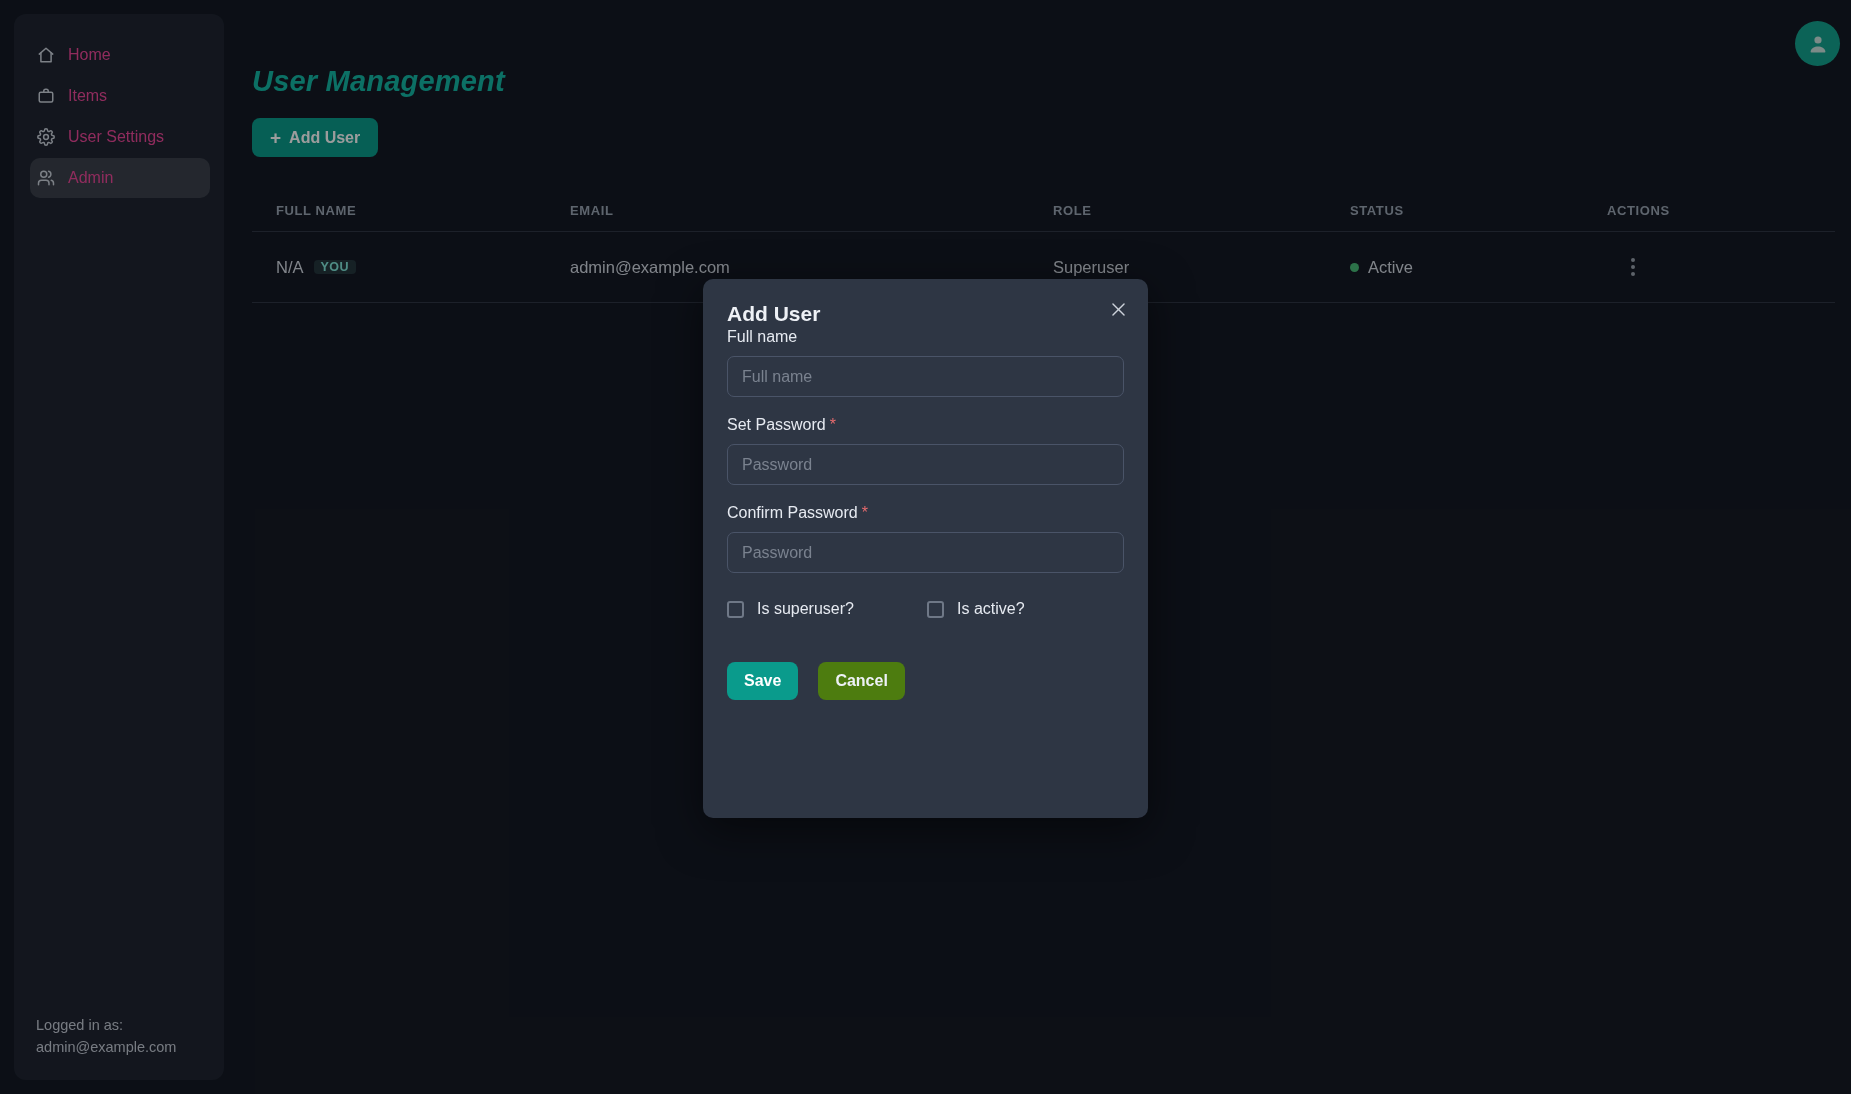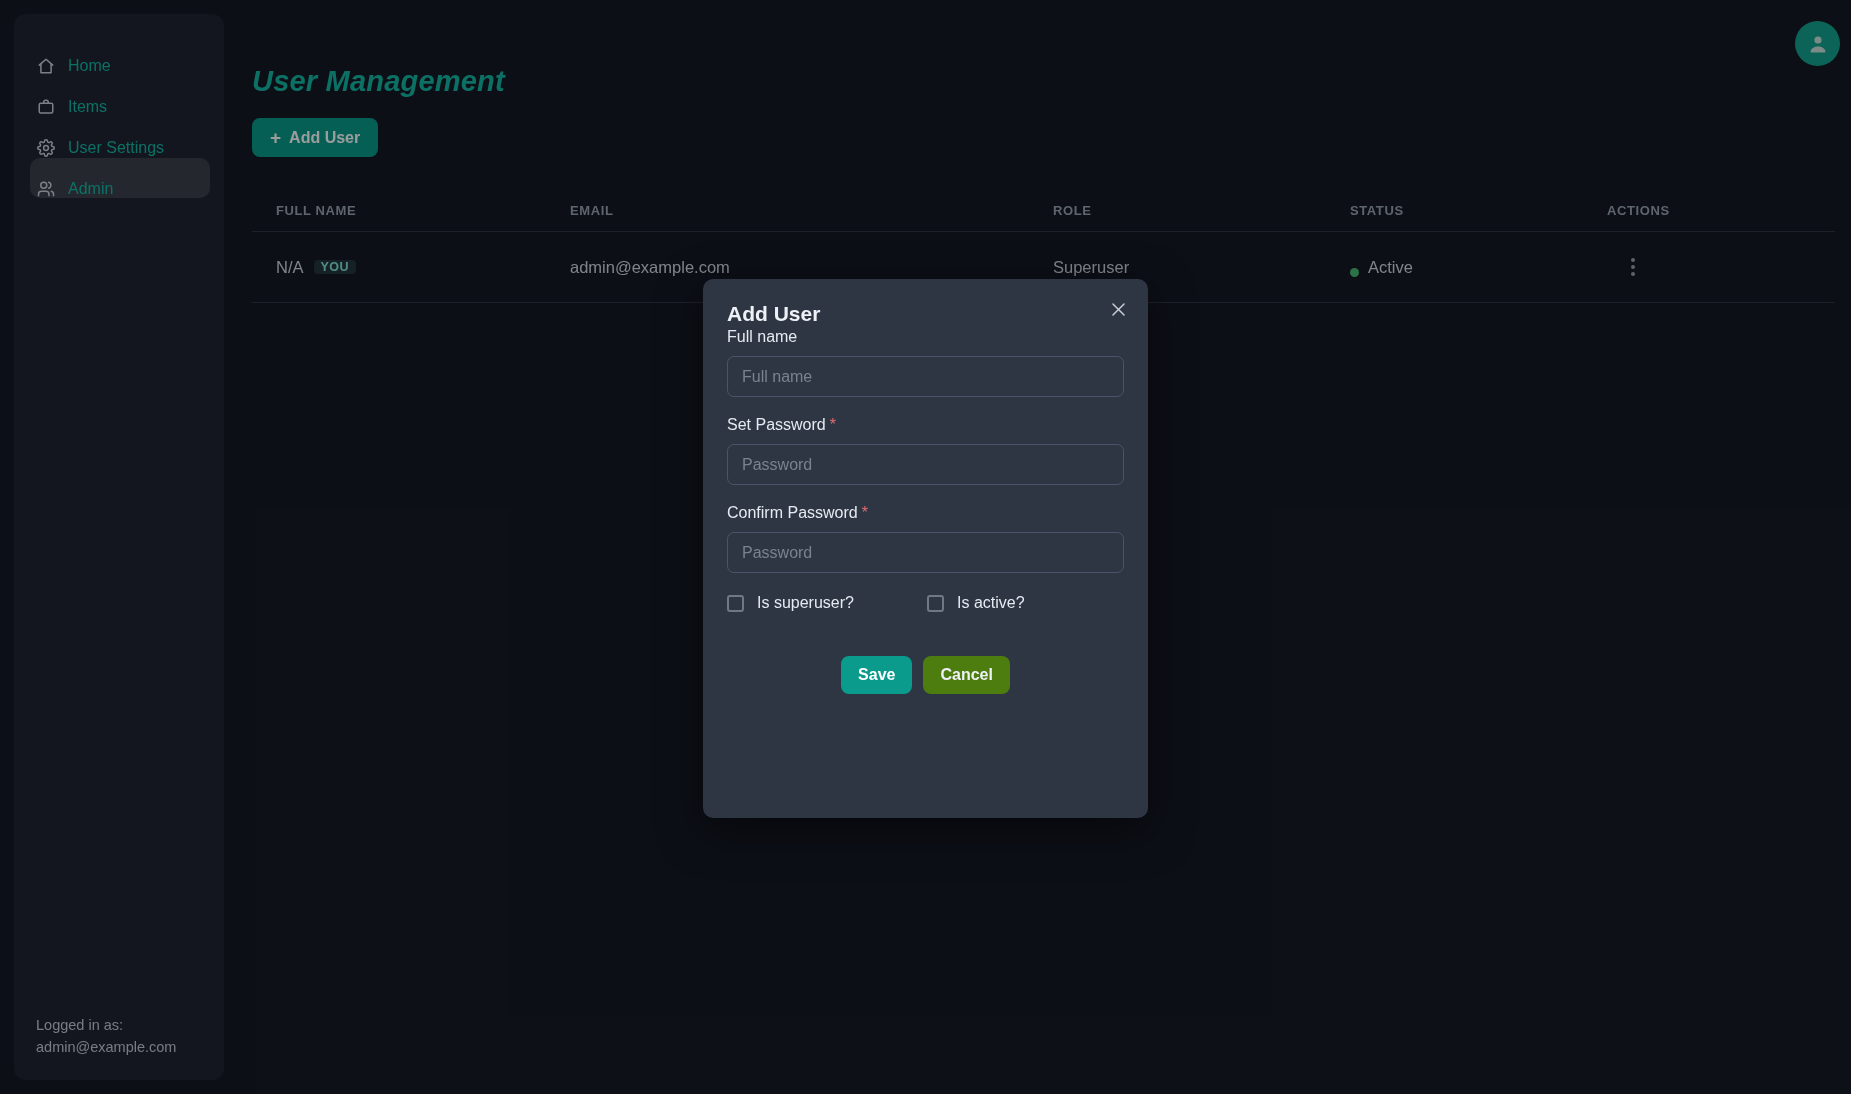--- a/index.html
+++ b/index.html
@@ -26,23 +26,23 @@
   .logo-circle {
     width:31px; height:31px; border-radius:50%;
     background:#12977f; display:flex; align-items:center; justify-content:center;
     flex:0 0 auto;
   }
   .logo-circle svg { width:19px; height:19px; }
   .logo-text { color:#1bc0a5; font-size:27px; font-weight:600; letter-spacing:0.2px; }
 
   .nav { margin-top:21px; }
   .nav-item {
-    display:flex; align-items:flex-end; gap:13px;
+    display:flex; align-items:center; gap:13px;
     height:40px; margin:0 14px 1px 16px; padding-left:7px;
-    border-radius:10px; color:#14b8a6; font-size:16px;
+    border-radius:10px; color:#ec4899; font-size:16px;
     cursor:pointer;
   }
   .nav-item .icon { width:18px; height:18px; flex:0 0 auto; color:#cbd2dc; display:flex; }
   .nav-item .icon svg { width:18px; height:18px; }
   .nav-item.active { background:rgba(255,255,255,0.13); }
 
   .sidebar-footer {
     position:absolute; left:22px; bottom:22px;
     font-size:14.5px; line-height:22px; color:#c3c9d4;
   }
@@ -85,21 +85,21 @@
     color:#9aa5b4; text-transform:uppercase;
   }
   .t-body { height:71px; font-size:16.5px; color:#d2d8e2; }
   .cell-name { display:flex; align-items:center; gap:10px; }
   .you-badge {
     display:inline-block; padding:0 7px;
     background:rgba(129,230,217,0.14); color:#81e6d9;
     font-size:12.5px; font-weight:700; letter-spacing:0.4px;
     border-radius:4px; text-transform:uppercase;
   }
-  .cell-status { display:flex; align-items:flex-end; gap:9px; }
+  .cell-status { display:flex; align-items:center; gap:9px; }
   .status-dot { width:9px; height:9px; border-radius:50%; background:#48bb78; }
   .kebab {
     display:flex; flex-direction:column; gap:3px;
     width:24px; padding:4px 0; margin-left:14px;
     background:none; border:none; cursor:pointer; align-items:center;
   }
   .kebab i { width:4px; height:4px; border-radius:50%; background:#98a0ad; }
 
   
   .overlay {
@@ -129,31 +129,31 @@
   .field:first-of-type .field-label { margin-top:22px; }
   .req { color:#e76b6e; margin-left:4px; }
   .field input {
     width:100%; height:41px; margin-bottom:18px;
     background:transparent; border:1px solid #4a5468; border-radius:7px;
     padding:0 14px; font-size:16px; color:#e6eaf1;
     font-family:"Liberation Sans", sans-serif; outline:none;
   }
   .field input::placeholder { color:#7a828f; }
 
-  .checkbox-row { display:flex; margin-top:2px; height:20px; }
+  .checkbox-row { display:flex; margin-top:8px; height:20px; }
   .checkbox-group { display:flex; align-items:center; gap:13px; cursor:pointer; }
   .checkbox-group.first { width:200px; }
   .checkbox-box {
     width:17px; height:17px; flex:0 0 auto;
     border:2px solid #6f7887; border-radius:3px; background:transparent;
   }
   .checkbox-label { font-size:16px; color:#e6eaf1; }
 
   .modal-actions {
-    display:flex; justify-content:center; gap:11px; margin-top:43px;
+    display:flex; justify-content:flex-start; gap:20px; margin-top:43px;
   }
   .btn {
     height:38px; border:none; border-radius:8px; cursor:pointer;
     font-size:16px; font-weight:700; font-family:"Liberation Sans", sans-serif;
     padding:0 17px;
   }
   .btn-save   { background:#0a9b8c; color:#ffffff; }
   .btn-cancel { background:#4d7c0f; color:#eef1f6; }
 </style>
 </head>

